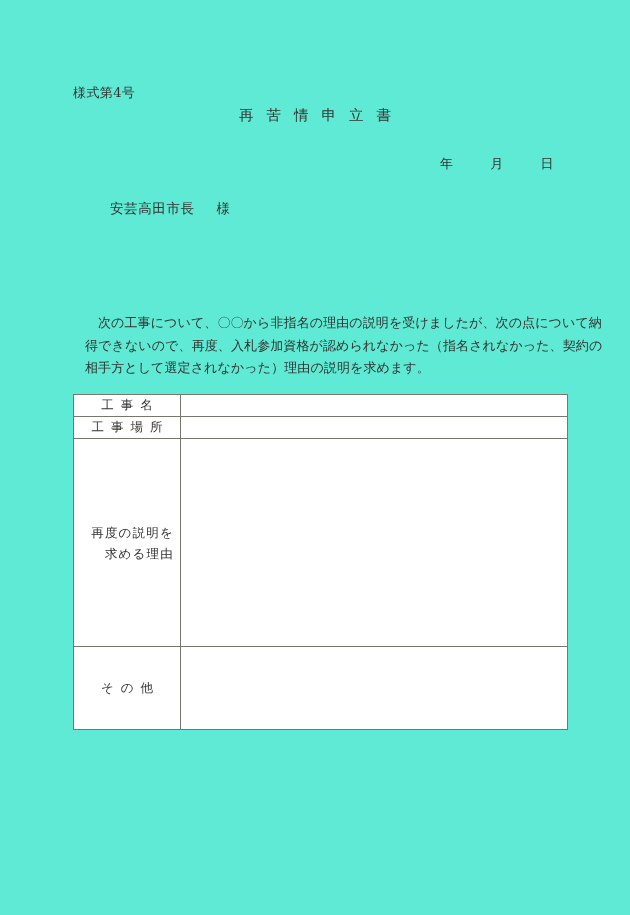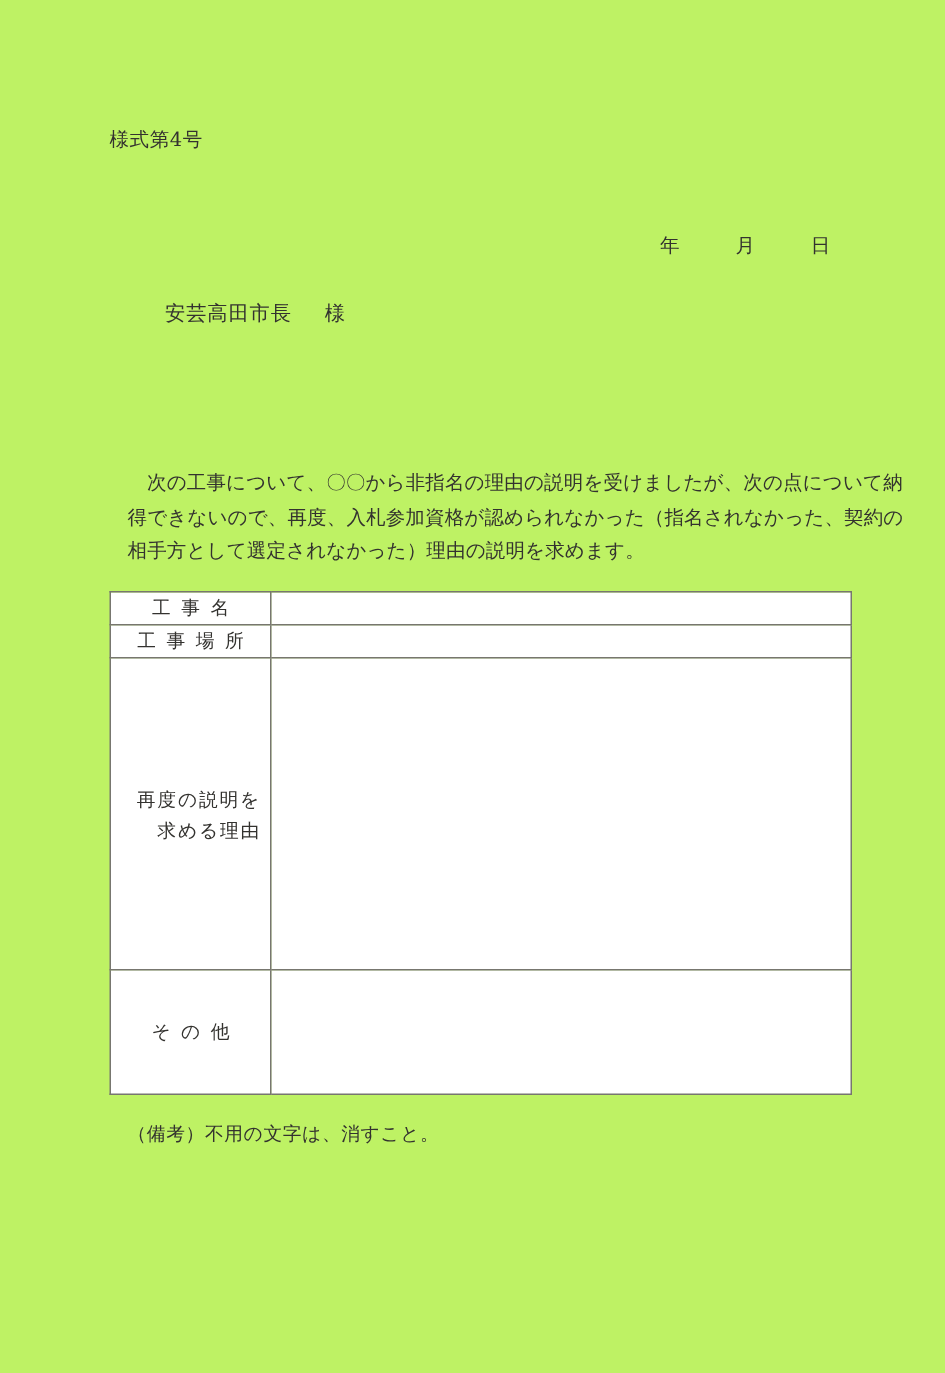--- a/index.html
+++ b/index.html
@@ -16,21 +16,21 @@
     color: #33322f;
     overflow: hidden;
     -webkit-font-smoothing: antialiased;
   }
 
   .page {
     position: absolute;
     inset: 0;
     width: 630px;
     height: 915px;
-    background: #bef264;
+    background: #5eead4;
   }
 
   
   .form-number {
     position: absolute;
     left: 73px;
     top: 84px;
     font-size: 13px;
     letter-spacing: 0.4px;
     white-space: nowrap;
@@ -168,20 +168,21 @@
     white-space: nowrap;
   }
 </style>
 </head>
 <body>
 
 <div class="page">
 
   <div class="form-number">様式第4号</div>
 
+  <div class="doc-title">再苦情申立書</div>
 
   <div class="date-line">
     <span>年</span>
     <span class="dgap"></span>
     <span>月</span>
     <span class="dgap"></span>
     <span>日</span>
   </div>
 
   <div class="addressee">
@@ -220,15 +221,14 @@
       </tr>
       <tr class="row-other">
         <td class="label">
           <span class="label-text">その他</span>
         </td>
         <td class="value"></td>
       </tr>
     </tbody>
   </table>
 
-  <div class="note">（備考）不用の文字は、消すこと。</div>
 
 </div>
 
 </body></html>

